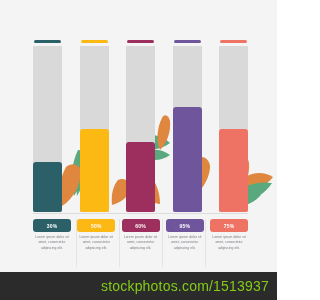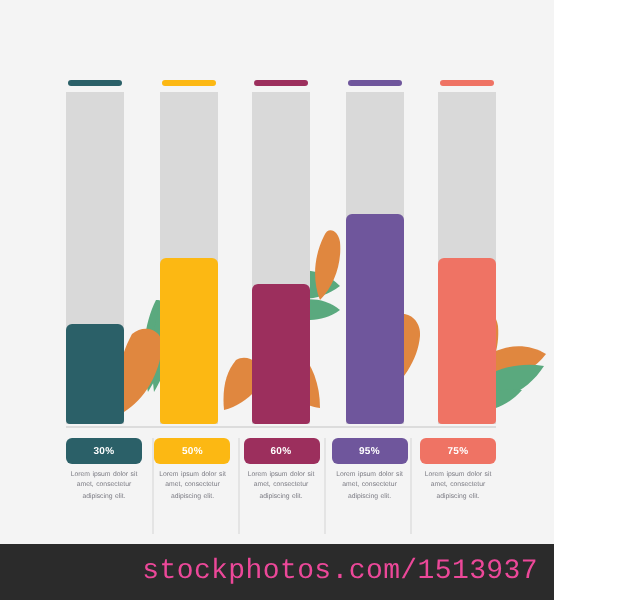--- a/index.html
+++ b/index.html
@@ -147,25 +147,25 @@
     left: 0;
     top: 272px;
     width: 277px;
     height: 28px;
     background: #2b2b2b;
     display: flex;
     align-items: center;
     justify-content: flex-end;
   }
   #watermark-text {
-    color: #ec4899;
+    color: #84cc16;
     font-size: 14px;
     padding-right: 8px;
     letter-spacing: 0.2px;
-    font-family: Liberation Mono, monospace;
+    font-family: Liberation Sans, sans-serif;
   }
 </style>
 </head>
 <body>
 
 <div id="stage">
 
   <div id="chart-area">
 
     <svg class="decor-layer" viewBox="0 0 277 216">

